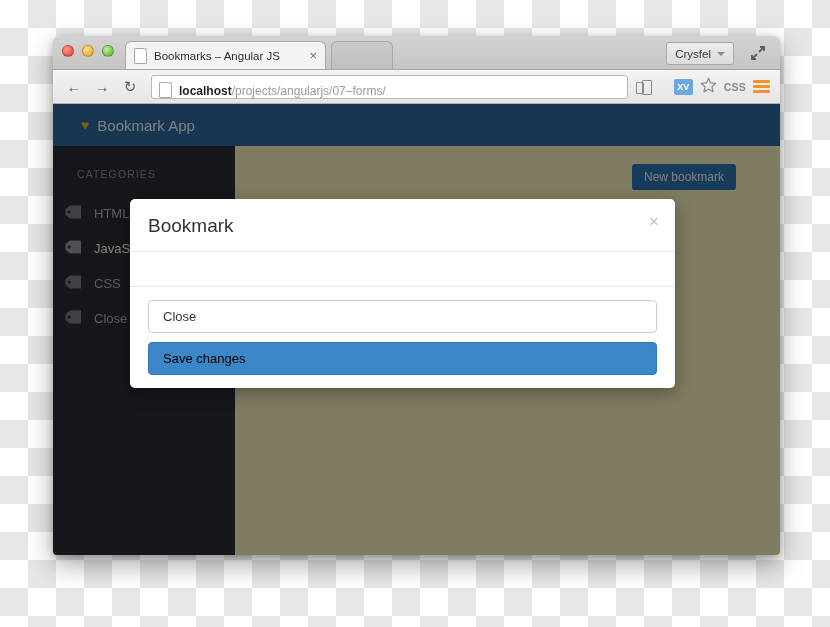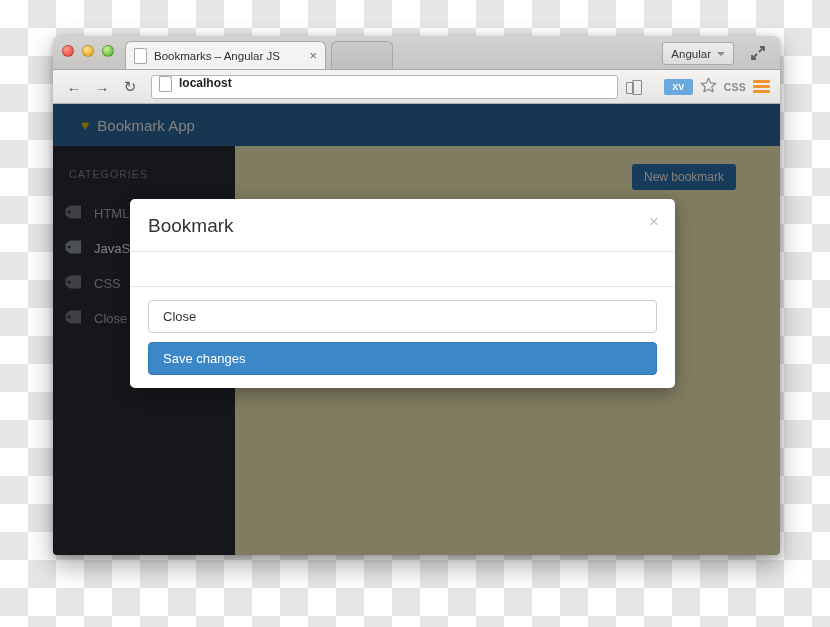--- a/index.html
+++ b/index.html
@@ -166,21 +166,21 @@
     cursor: pointer;
     flex: 0 0 auto;
   }
   .omnibox {
     flex: 1 1 auto;
     height: 22px;
     background: #ffffff;
     border: 1px solid #b8b7b5;
     border-radius: 3px;
     display: flex;
-    align-items: flex-start;
+    align-items: flex-end;
     padding: 0 7px;
     margin-left: 4px;
     margin-right: 8px;
     font-size: 12px;
     overflow: hidden;
     cursor: text;
   }
   .url-host { color: #1f1f1f; font-weight: bold; }
   .url-path { color: #9a9a9a; }
 
@@ -199,21 +199,21 @@
     position: absolute; left: 0; top: 2px;
     width: 6px; height: 10px;
     border: 1.5px solid #8a8a8a; border-radius: 1px;
   }
   .icon-device .d2 {
     position: absolute; right: 0; top: 0;
     width: 8px; height: 13px;
     border: 1.5px solid #8a8a8a; border-radius: 1px;
   }
   .icon-xv {
-    width: 29px; height: 16px;
+    width: 19px; height: 16px;
     background: #6aa9dd;
     border-radius: 2px;
     color: #ffffff;
     font-size: 9px;
     font-weight: bold;
     display: flex;
     align-items: center;
     justify-content: center;
     cursor: pointer;
     margin-left: 15px;
@@ -275,21 +275,21 @@
     bottom: 0;
     background: #2b2e36;
     padding-top: 22px;
     box-sizing: border-box;
     z-index: 1;
   }
   .cat-label {
     font-size: 10.5px;
     letter-spacing: 1.1px;
     color: #8c909c;
-    padding-left: 16px;
+    padding-left: 24px;
     margin-bottom: 16px;
   }
   .cat-item {
     display: flex;
     align-items: center;
     gap: 12px;
     padding: 9px 12px;
     font-size: 13px;
     color: #b4b8c2;
     cursor: pointer;
@@ -386,21 +386,21 @@
     box-sizing: border-box;
   }
   .btn-default {
     background: #ffffff;
     border-color: #cccccc;
     color: #333333;
   }
   .btn-primary {
     background: #3c87c8;
     border-color: #3579b4;
-    color: #ffffff;
+    color: #000000;
   }
 </style>
 </head>
 <body>
 
 <div id="canvas">
 
   <div id="browser-window">
 
     <div class="tabstrip">
@@ -413,21 +413,21 @@
 
       <div class="tab active">
         <span class="page-icon"></span>
         <span class="tab-title">Bookmarks – Angular JS</span>
         <span class="tab-close">×</span>
       </div>
 
       <div class="tab inactive"></div>
 
       <div class="profile-btn">
-        <span>Angular</span>
+        <span>Crysfel</span>
         <span class="caret-down"></span>
       </div>
 
       <div class="fullscreen-btn">
         <svg width="18" height="18" viewBox="0 0 18 18">
           <path d="M11 3 L15 3 L15 7" fill="none" stroke="#5d5d5d" stroke-width="1.8"></path>
           <path d="M14.5 3.5 L10 8" stroke="#5d5d5d" stroke-width="1.8"></path>
           <path d="M7 15 L3 15 L3 11" fill="none" stroke="#5d5d5d" stroke-width="1.8"></path>
           <path d="M3.5 14.5 L8 10" stroke="#5d5d5d" stroke-width="1.8"></path>
         </svg>
@@ -435,20 +435,21 @@
     </div>
 
     <div class="navbar">
       <div class="nav-btn">←</div>
       <div class="nav-btn">→</div>
       <div class="nav-btn">↻</div>
 
       <div class="omnibox">
         <span class="page-icon"></span>
         <span class="url-host">localhost</span>
+        <span class="url-path">/projects/angularjs/07–forms/</span>
       </div>
 
       <div class="tb-icons">
         <div class="icon-device">
           <span class="d1"></span>
             <span class="d2"></span>
         </div>
         <div class="icon-xv">XV</div>
         <div class="icon-star">
           <svg width="17" height="16" viewBox="0 0 17 16">

